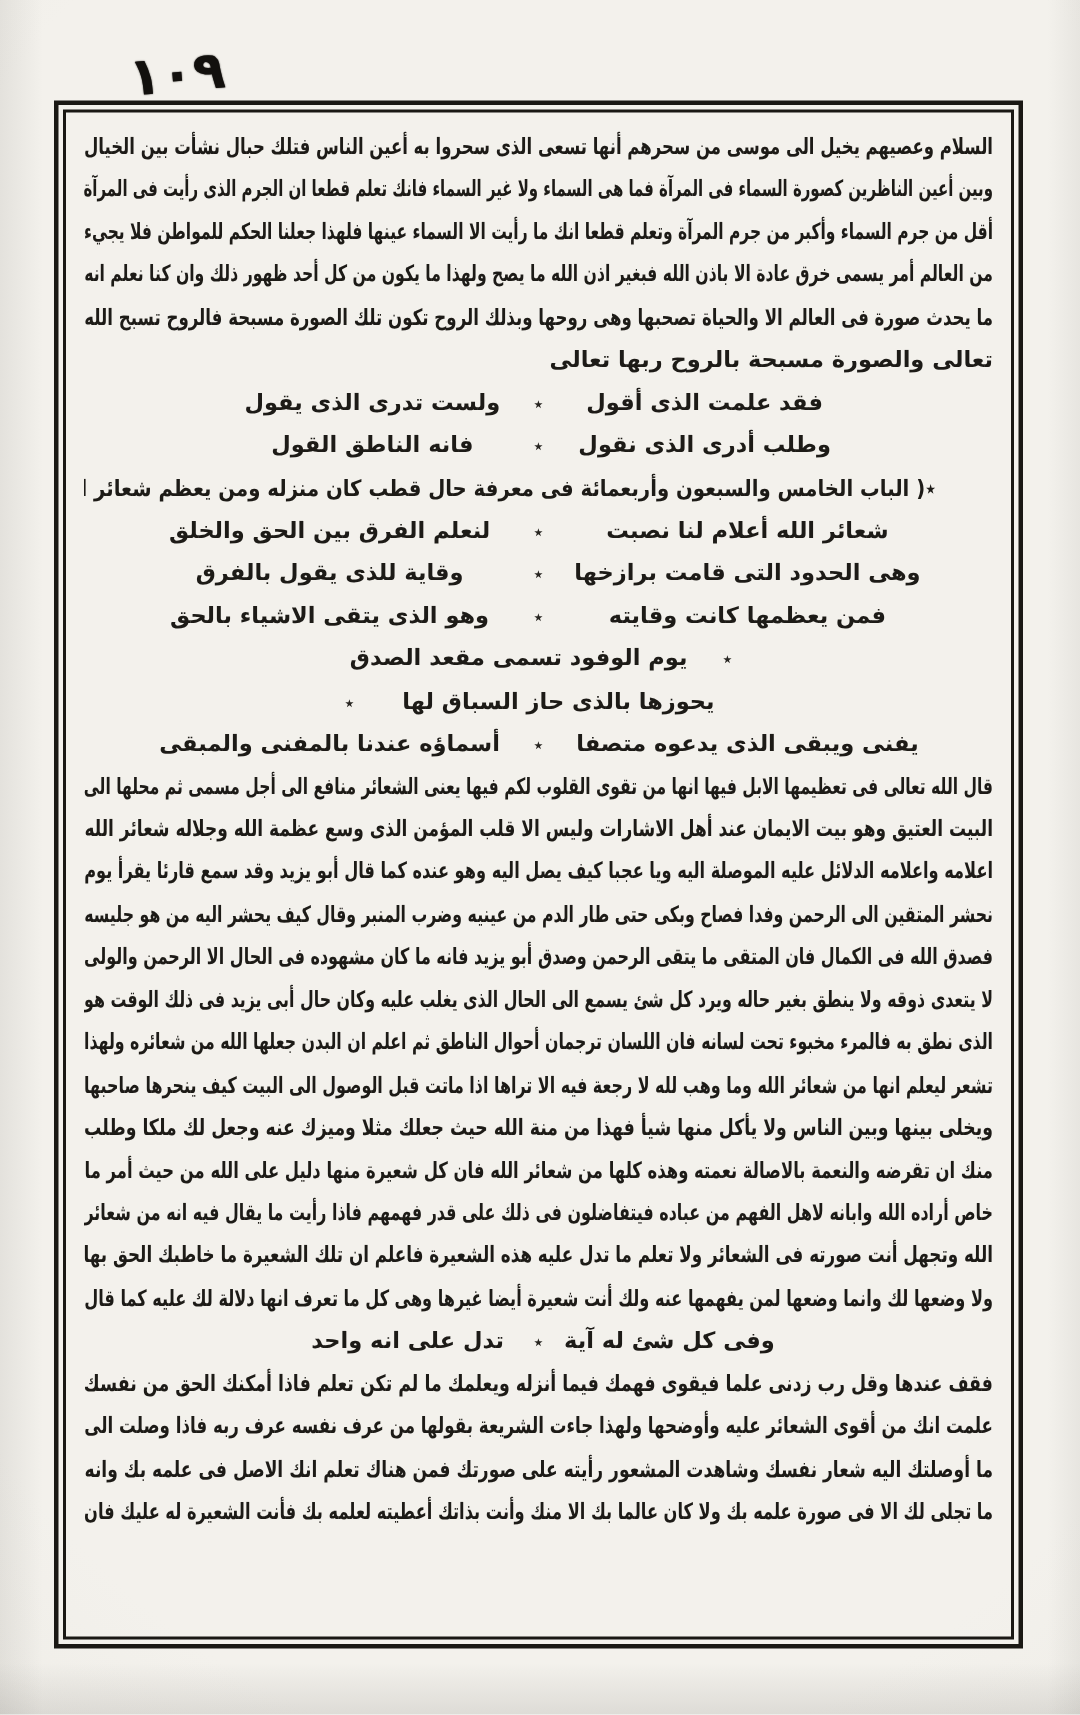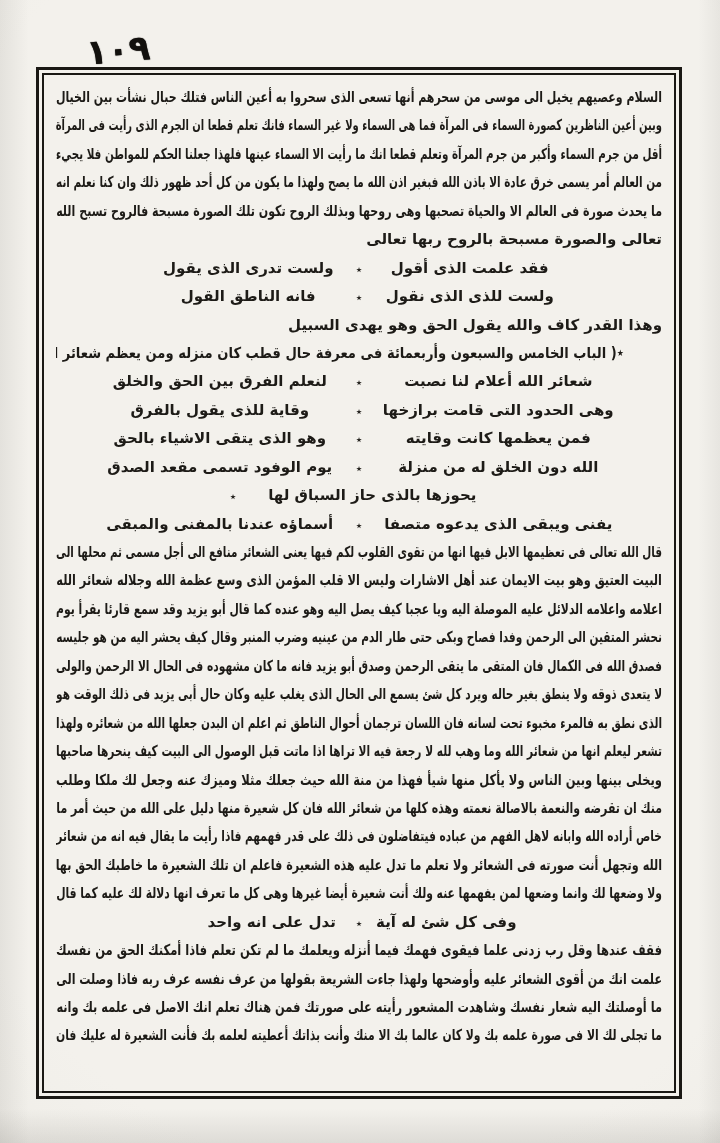--- a/index.html
+++ b/index.html
@@ -63,46 +63,44 @@
       <div class="ln prose fit" style="transform-origin: 100% 50%; transform: scaleX(0.694954);">من العالم أمر يسمى خرق عادة الا باذن الله فبغير اذن الله ما يصح ولهذا ما يكون من كل أحد ظهور ذلك وان كنا نعلم انه</div>
       <div class="ln prose fit" style="transform-origin: 100% 50%; transform: scaleX(0.738124);">ما يحدث صورة فى العالم الا والحياة تصحبها وهى روحها وبذلك الروح تكون تلك الصورة مسبحة فالروح تسبح الله</div>
       <div class="ln prose short">تعالى والصورة مسبحة بالروح ربها تعالى</div>
 
       <div class="ln verse v-sm">
         <span class="hemi">فقد علمت الذى أقول</span>
         <span class="star">٭</span>
         <span class="hemi">ولست تدرى الذى يقول</span>
       </div>
       <div class="ln verse v-sm">
-        <span class="hemi">ولست للذى الذى نقول</span>
+        <span class="hemi">وطلب أدرى الذى نقول</span>
         <span class="star">٭</span>
         <span class="hemi">فانه الناطق القول</span>
       </div>
 
-      <div class="ln prose short">وهذا القدر كاف والله يقول الحق وهو يهدى السبيل</div>
 
       <div class="ln heading fit" style="transform-origin: 50% 50%; transform: scaleX(0.874459);">٭( الباب الخامس والسبعون وأربعمائة فى معرفة حال قطب كان منزله ومن يعظم شعائر الله )٭</div>
 
       <div class="ln verse v-lg">
         <span class="hemi">شعائر الله أعلام لنا نصبت</span>
         <span class="star">٭</span>
         <span class="hemi">لنعلم الفرق بين الحق والخلق</span>
       </div>
       <div class="ln verse v-lg">
         <span class="hemi">وهى الحدود التى قامت برازخها</span>
         <span class="star">٭</span>
         <span class="hemi">وقاية للذى يقول بالفرق</span>
       </div>
       <div class="ln verse v-lg">
         <span class="hemi">فمن يعظمها كانت وقايته</span>
         <span class="star">٭</span>
         <span class="hemi">وهو الذى يتقى الاشياء بالحق</span>
       </div>
       <div class="ln verse v-lg">
-        <span class="hemi">الله دون الخلق له من منزلة</span>
         <span class="star">٭</span>
         <span class="hemi">يوم الوفود تسمى مقعد الصدق</span>
       </div>
       <div class="ln verse v-lg">
         <span class="hemi">يحوزها بالذى حاز السباق لها</span>
         <span class="star">٭</span>
       </div>
       <div class="ln verse v-lg">
         <span class="hemi">يفنى ويبقى الذى يدعوه متصفا</span>
         <span class="star">٭</span>

